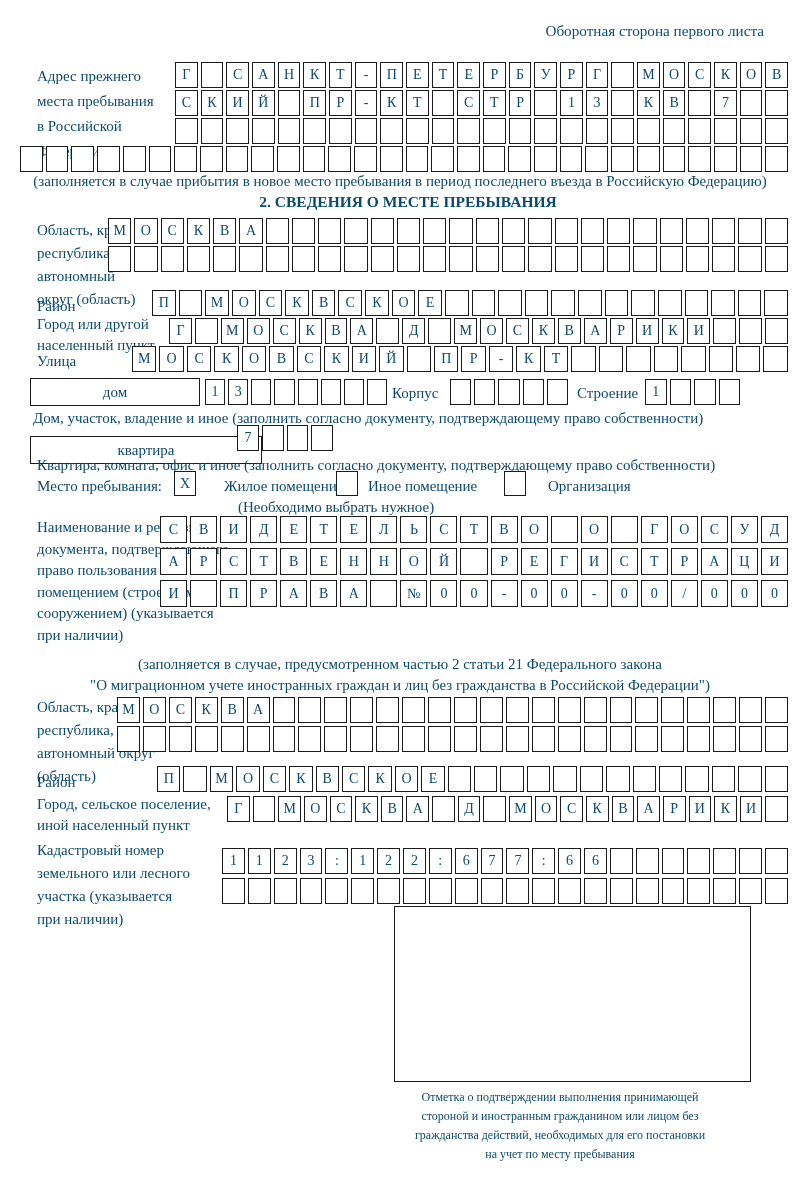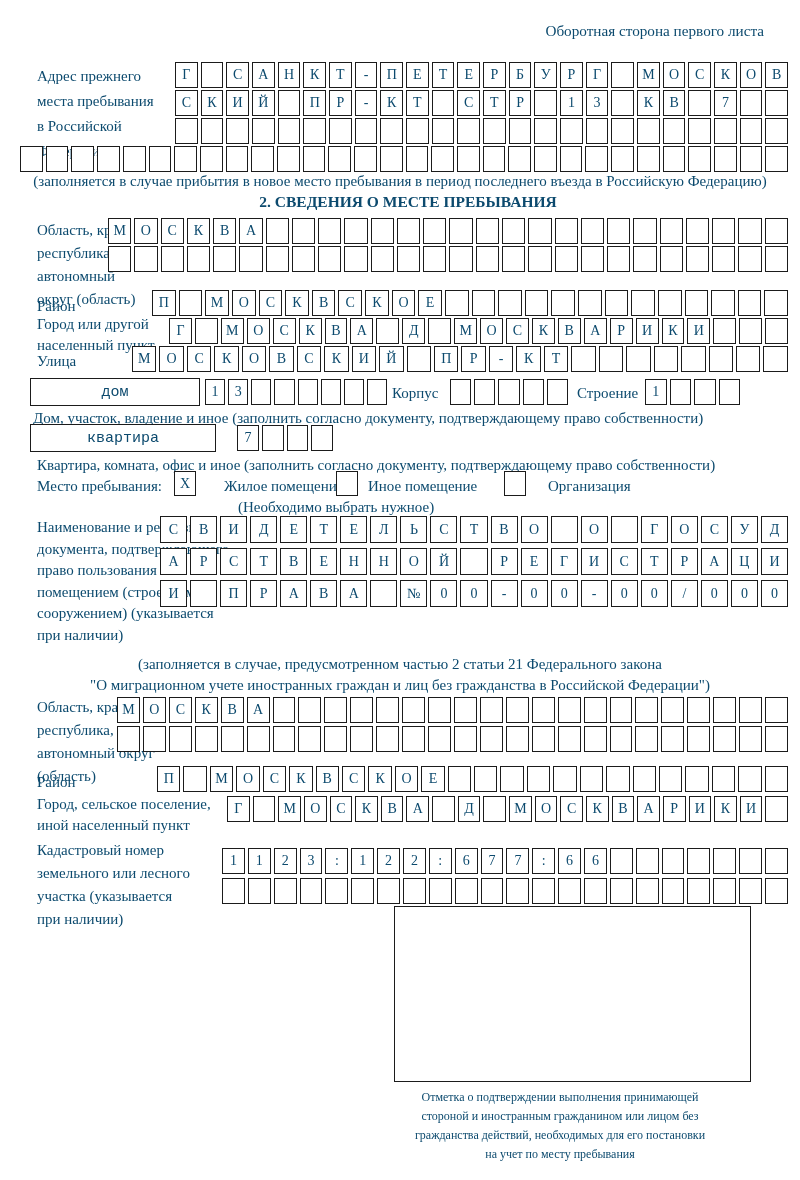--- a/index.html
+++ b/index.html
@@ -12,21 +12,21 @@
   .center{left:0;width:800px;text-align:center;white-space:normal;}
   .title{font-weight:bold;font-size:15.5px;}
   .cellrow{position:absolute;display:flex;gap:3px;height:26px;}
   .cell{
     flex:1 1 0;border:1.5px solid #1b1b1b;box-sizing:border-box;
     display:flex;align-items:center;justify-content:center;
     font-size:14px;line-height:1;background:#fff;
   }
   .bigbox{
     position:absolute;border:1.7px solid #1b1b1b;box-sizing:border-box;
-    display:flex;align-items:center;justify-content:center;font-size:15px;background:#fff;font-family:Liberation Mono, monospace;
+    display:flex;align-items:center;justify-content:center;font-size:15px;background:#fff;
   }
   .ckbox{
     position:absolute;width:22px;height:25px;border:1.6px solid #1b1b1b;box-sizing:border-box;
     display:flex;align-items:center;justify-content:center;font-size:14px;background:#fff;
   }
   .stamp{position:absolute;border:1.7px solid #1b1b1b;box-sizing:border-box;background:#fff;}
   .stampcap{position:absolute;font-size:12px;line-height:19px;text-align:center;}
 </style>
 </head>
 <body>
@@ -326,21 +326,21 @@
     </div>
   <div class="lbl" style="left:577px;top:381px;">Строение</div>
   <div class="cellrow" style="left:645px;top:379px;width:95px;">
       <span class="cell">1</span>
       <span class="cell"></span>
       <span class="cell"></span>
       <span class="cell"></span>
     </div>
   <div class="cap" style="left:33px;top:410px;">Дом, участок, владение и иное (заполнить согласно документу, подтверждающему право собственности)</div>
 
-  <div class="bigbox" style="left:30px;top:424px;width:186px;height:28px;">квартира</div>
+  <div class="bigbox" style="left:30px;top:436px;width:232px;height:28px;">квартира</div>
   <div class="cellrow" style="left:237px;top:425px;width:96px;">
       <span class="cell">7</span>
       <span class="cell"></span>
       <span class="cell"></span>
       <span class="cell"></span>
     </div>
   <div class="cap" style="left:37px;top:457px;">Квартира, комната, офис и иное (заполнить согласно документу, подтверждающему право собственности)</div>
 
   <div class="lbl" style="left:37px;top:474px;">Место пребывания:</div>
   <div class="ckbox" style="left:174px;top:471px;">X</div>

